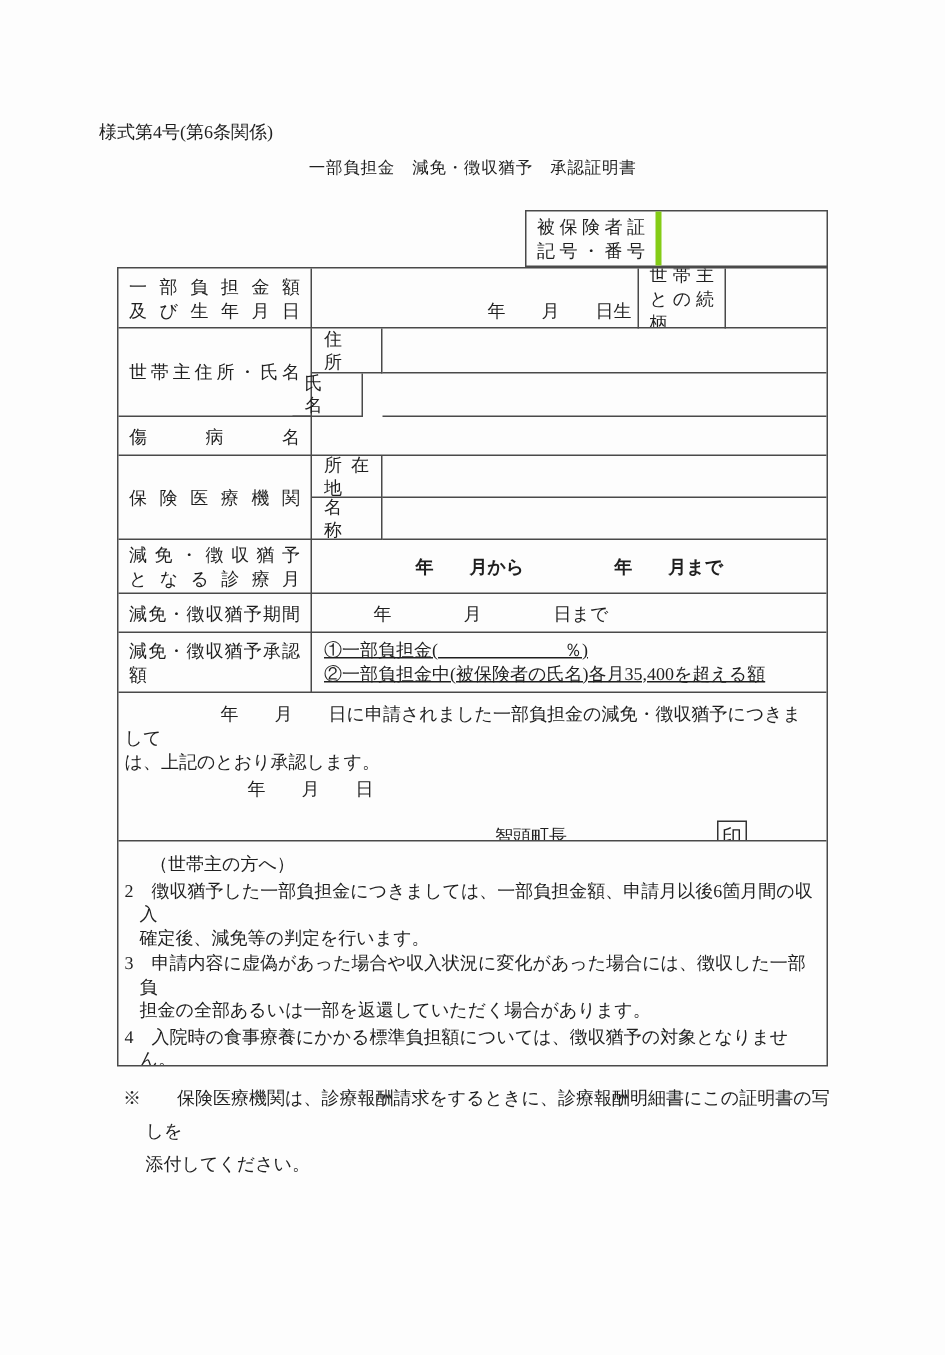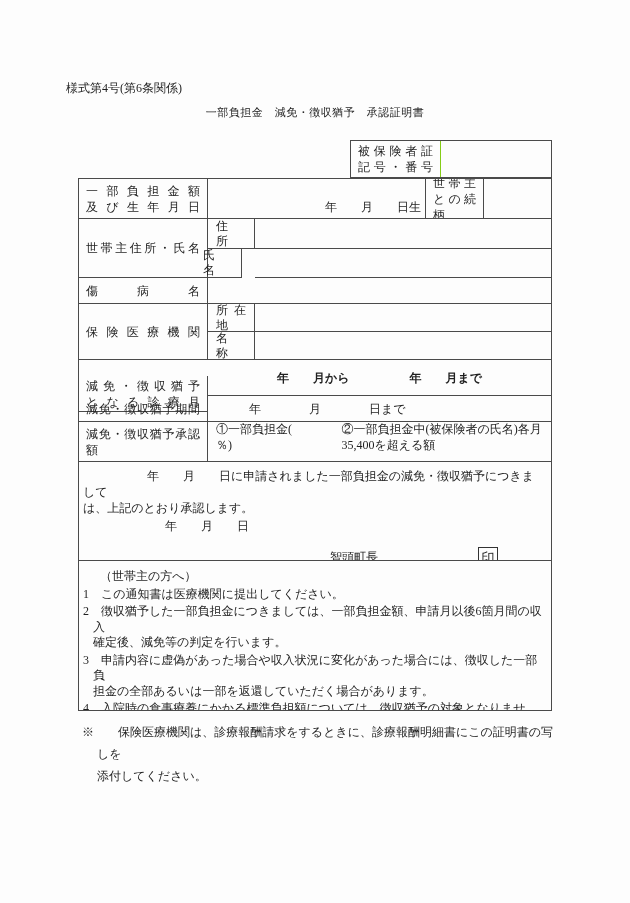--- a/index.html
+++ b/index.html
@@ -12,39 +12,39 @@
     overflow:hidden;
   }
   .abs { position:absolute; }
   .form-number { left:66px; top:80px; }
   .form-title { left:0; top:104px; width:100%; text-align:center; font-size:11px; letter-spacing:0.5px; }
 
   
   .cert-table { left:350px; top:140px; width:202px; height:38px; border:1px solid #4a4a4a; }
   .cert-label {
     position:absolute; left:0; top:0; width:90px; height:100%;
-    border-right:1px solid #84cc16; padding:2px 7px;
+    border-right:4px solid #84cc16; padding:2px 7px;
   }
   .cert-label div { text-align:justify; text-align-last:justify; line-height:16px; }
   .cert-value { position:absolute; left:90px; top:0; width:110px; height:100%; }
 
   
   .main-table { left:78px; top:178px; width:474px; height:533px; border:1px solid #4a4a4a; }
   .cell { position:absolute; overflow:hidden; }
   .br { border-right:1px solid #4a4a4a; }
   .bb { border-bottom:1px solid #4a4a4a; }
   .label-cell { display:flex; flex-direction:column; justify-content:center; padding:0 7px; }
   .label-cell div { text-align:justify; text-align-last:justify; line-height:16px; width:100%; }
   .sub-label { display:flex; flex-direction:column; justify-content:center; padding:0 8px; }
   .sub-label div { text-align:justify; text-align-last:justify; line-height:15px; width:100%; }
 
   .birth-cell { display:flex; align-items:flex-end; justify-content:flex-end; padding:0 4px 3px 0; }
   .months-cell { display:flex; align-items:center; justify-content:center;font-weight:bold; }
   .period-cell { display:flex; align-items:center; padding-left:41px; }
-  .amount-cell { display:flex; flex-direction:row; justify-content:center; padding-left:8px; line-height:15.5px; }
+  .amount-cell { display:flex; flex-direction:column; justify-content:center; padding-left:8px; line-height:15.5px;text-decoration:underline; }
 
   .approval-cell { padding:6px 6px 0 4px; }
   .approval-statement { text-indent:64px; white-space:pre-wrap; line-height:16px; }
   .approval-date { margin:2px 0 0 82px; }
   .signer-row { display:flex; align-items:center; margin:13px 0 16px 247px; }
   .seal-box {
     margin-left:100px; width:20px; height:20px; border:1px solid #333;
     display:flex; align-items:center; justify-content:center; font-size:13px; line-height:13px;
   }
 
@@ -110,21 +110,21 @@
     </div>
     <div class="cell br bb sub-label" style="left:129px;top:125px;width:47px;height:28px;">
       <div>所在地</div>
     </div>
     <div class="cell bb" style="left:176px;top:125px;width:296px;height:28px;"></div>
     <div class="cell br bb sub-label" style="left:129px;top:153px;width:47px;height:28px;">
       <div>名　称</div>
     </div>
     <div class="cell bb" style="left:176px;top:153px;width:296px;height:28px;"></div>
 
-    <div class="cell br bb label-cell" style="left:0;top:197px;width:129px;height:36px;">
+    <div class="cell br bb label-cell" style="left:0;top:181px;width:129px;height:36px;">
       <div>減免・徴収猶予</div>
       <div>となる診療月</div>
     </div>
     <div class="cell bb months-cell" style="left:129px;top:181px;width:343px;height:36px;">
       <span>年　　月から　　　　　年　　月まで</span>
     </div>
 
     <div class="cell br bb label-cell" style="left:0;top:217px;width:129px;height:26px;">
       <div>減免・徴収猶予期間</div>
     </div>
@@ -145,21 +145,20 @@
 は、上記のとおり承認します。</div>
       <div class="approval-date">年　　月　　日</div>
       <div class="signer-row">
         <span>智頭町長</span>
         <span class="seal-box">印</span>
       </div>
     </div>
 
     <div class="cell notes-cell" style="left:0;top:382px;width:472px;height:149px;">
       <div class="notes-heading">（世帯主の方へ）</div>
-      <div class="note-item">1　この通知書は医療機関に提出してください。</div>
       <div class="note-item">2　徴収猶予した一部負担金につきましては、一部負担金額、申請月以後6箇月間の収入
 確定後、減免等の判定を行います。</div>
       <div class="note-item">3　申請内容に虚偽があった場合や収入状況に変化があった場合には、徴収した一部負
 担金の全部あるいは一部を返還していただく場合があります。</div>
       <div class="note-item">4　入院時の食事療養にかかる標準負担額については、徴収猶予の対象となりません。</div>
     </div>
 
   </div>
 
   <div class="abs footnote">※　　保険医療機関は、診療報酬請求をするときに、診療報酬明細書にこの証明書の写しを

